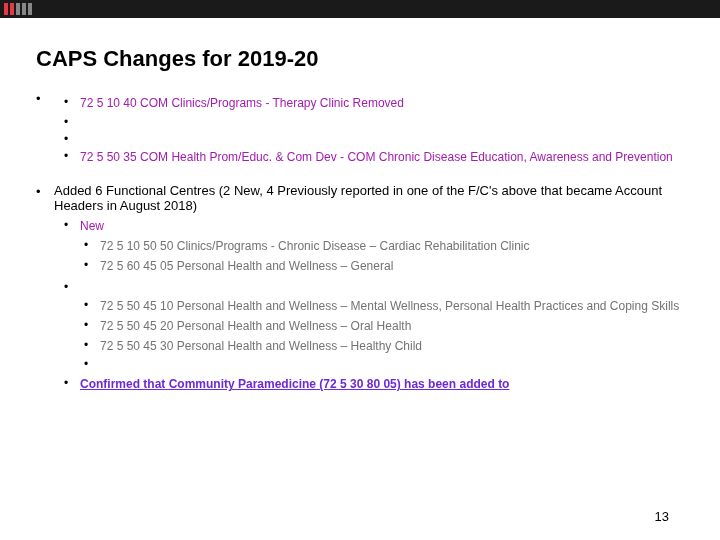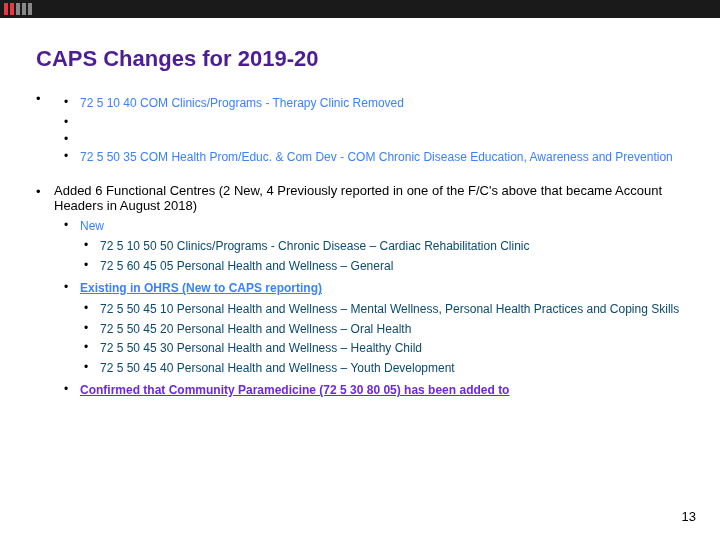--- a/index.html
+++ b/index.html
@@ -41,21 +41,21 @@
     .stripe-3 { background: #888; }
 
     .content {
       padding: 28px 36px 20px 36px;
     }
 
     .page-title {
       font-size: 22px;
       font-weight: bold;
       margin-bottom: 18px;
-      color: #4c1d95;
+      color: #000000;
     }
 
     .main-bullet {
       display: flex;
       align-items: flex-start;
       margin-bottom: 14px;
     }
 
     .bullet-dot {
       min-width: 18px;
@@ -78,21 +78,21 @@
       margin-bottom: 3px;
     }
 
     .sub-bullet {
       min-width: 16px;
       font-size: 12px;
     }
 
     .sub-text {
       font-size: 12px;
-      color: #3b82f6;
+      color: #a21caf;
       line-height: 1.4;
     }
 
     .sub-sub-list {
       margin-top: 4px;
       margin-left: 20px;
     }
 
     .sub-sub-item {
       display: flex;
@@ -100,42 +100,42 @@
       margin-bottom: 3px;
     }
 
     .sub-sub-bullet {
       min-width: 16px;
       font-size: 12px;
     }
 
     .sub-sub-text {
       font-size: 12px;
-      color: #0c4a6e;
+      color: #737373;
       line-height: 1.4;
     }
 
     .underline {
     }
 
     .bold-underline {
       font-weight: bold;
       text-decoration: underline;
     }
 
     .bold-underline-link {
       font-weight: bold;
       text-decoration: underline;
       color: #6d28d9;
     }
 
     .page-number {
       position: absolute;
       bottom: 16px;
-      right: 24px;
+      right: 51px;
       font-size: 13px;
     }
 
     .second-main-section {
       margin-top: 10px;
     }
   </style>
 </head>
 <body>
 
@@ -195,38 +195,36 @@
             <span class="sub-sub-bullet">•</span>
             <span class="sub-sub-text">72 5 60 45 05 Personal Health and Wellness – General</span>
           </div>
         </div>
       </div>
 
       
       <div class="sub-list">
         <div class="sub-item">
           <span class="sub-bullet">•</span>
-          <span class="sub-text bold-underline">Existing in OHRS (New to CAPS reporting)</span>
         </div>
         <div class="sub-sub-list">
           <div class="sub-sub-item">
             <span class="sub-sub-bullet">•</span>
             <span class="sub-sub-text">72 5 50 45 10  Personal Health and Wellness – Mental Wellness, Personal Health Practices and Coping Skills</span>
           </div>
           <div class="sub-sub-item">
             <span class="sub-sub-bullet">•</span>
             <span class="sub-sub-text">72 5 50 45 20 Personal Health and Wellness – Oral Health</span>
           </div>
           <div class="sub-sub-item">
             <span class="sub-sub-bullet">•</span>
             <span class="sub-sub-text">72 5 50 45 30 Personal Health and Wellness –  Healthy Child</span>
           </div>
           <div class="sub-sub-item">
             <span class="sub-sub-bullet">•</span>
-            <span class="sub-sub-text">72 5 50 45 40 Personal Health and Wellness – Youth Development</span>
           </div>
         </div>
       </div>
 
       
       <div class="sub-list">
         <div class="sub-item">
           <span class="sub-bullet">•</span>
           <span class="sub-text bold-underline-link">Confirmed that Community Paramedicine (72 5 30 80 05) has been added to</span>
         </div>

